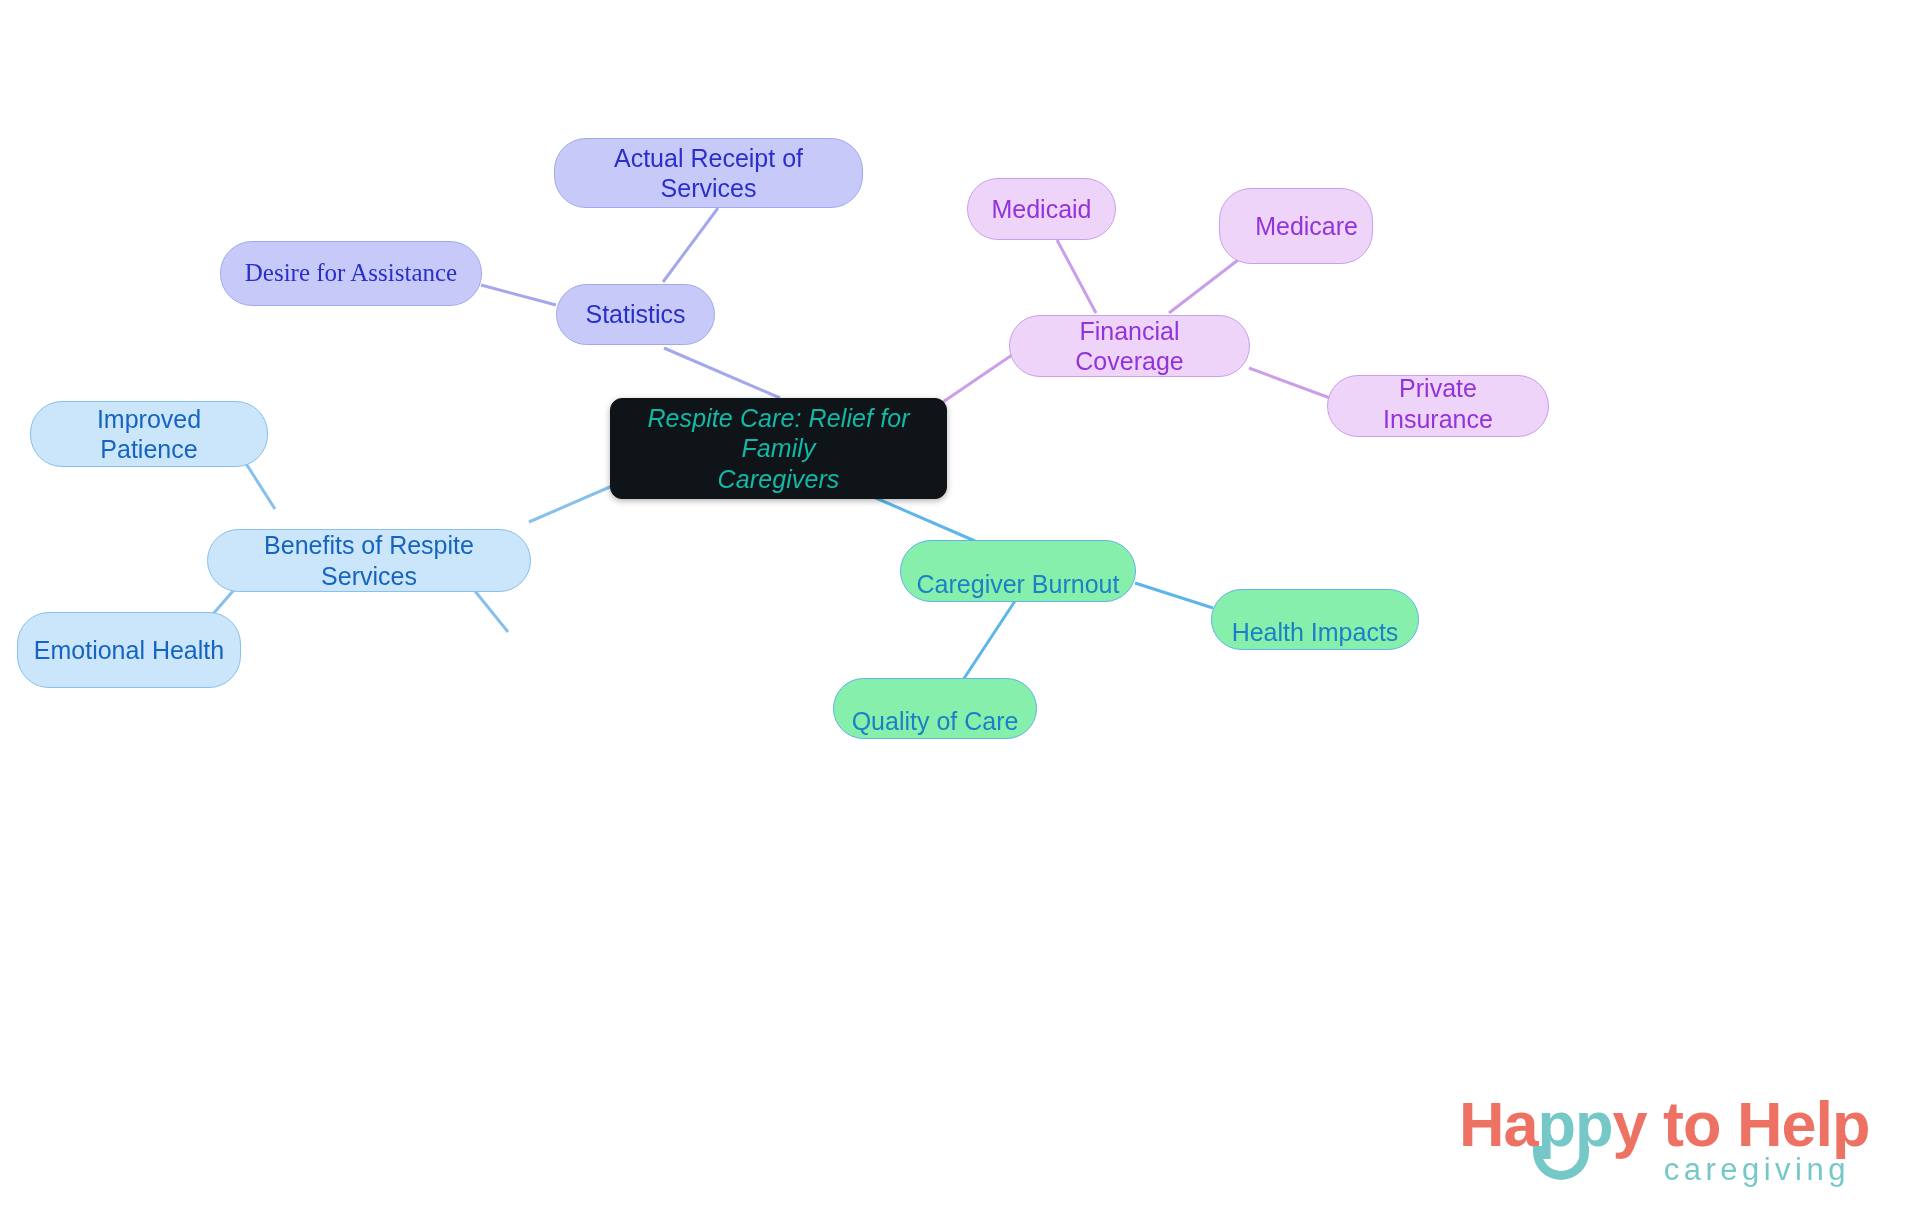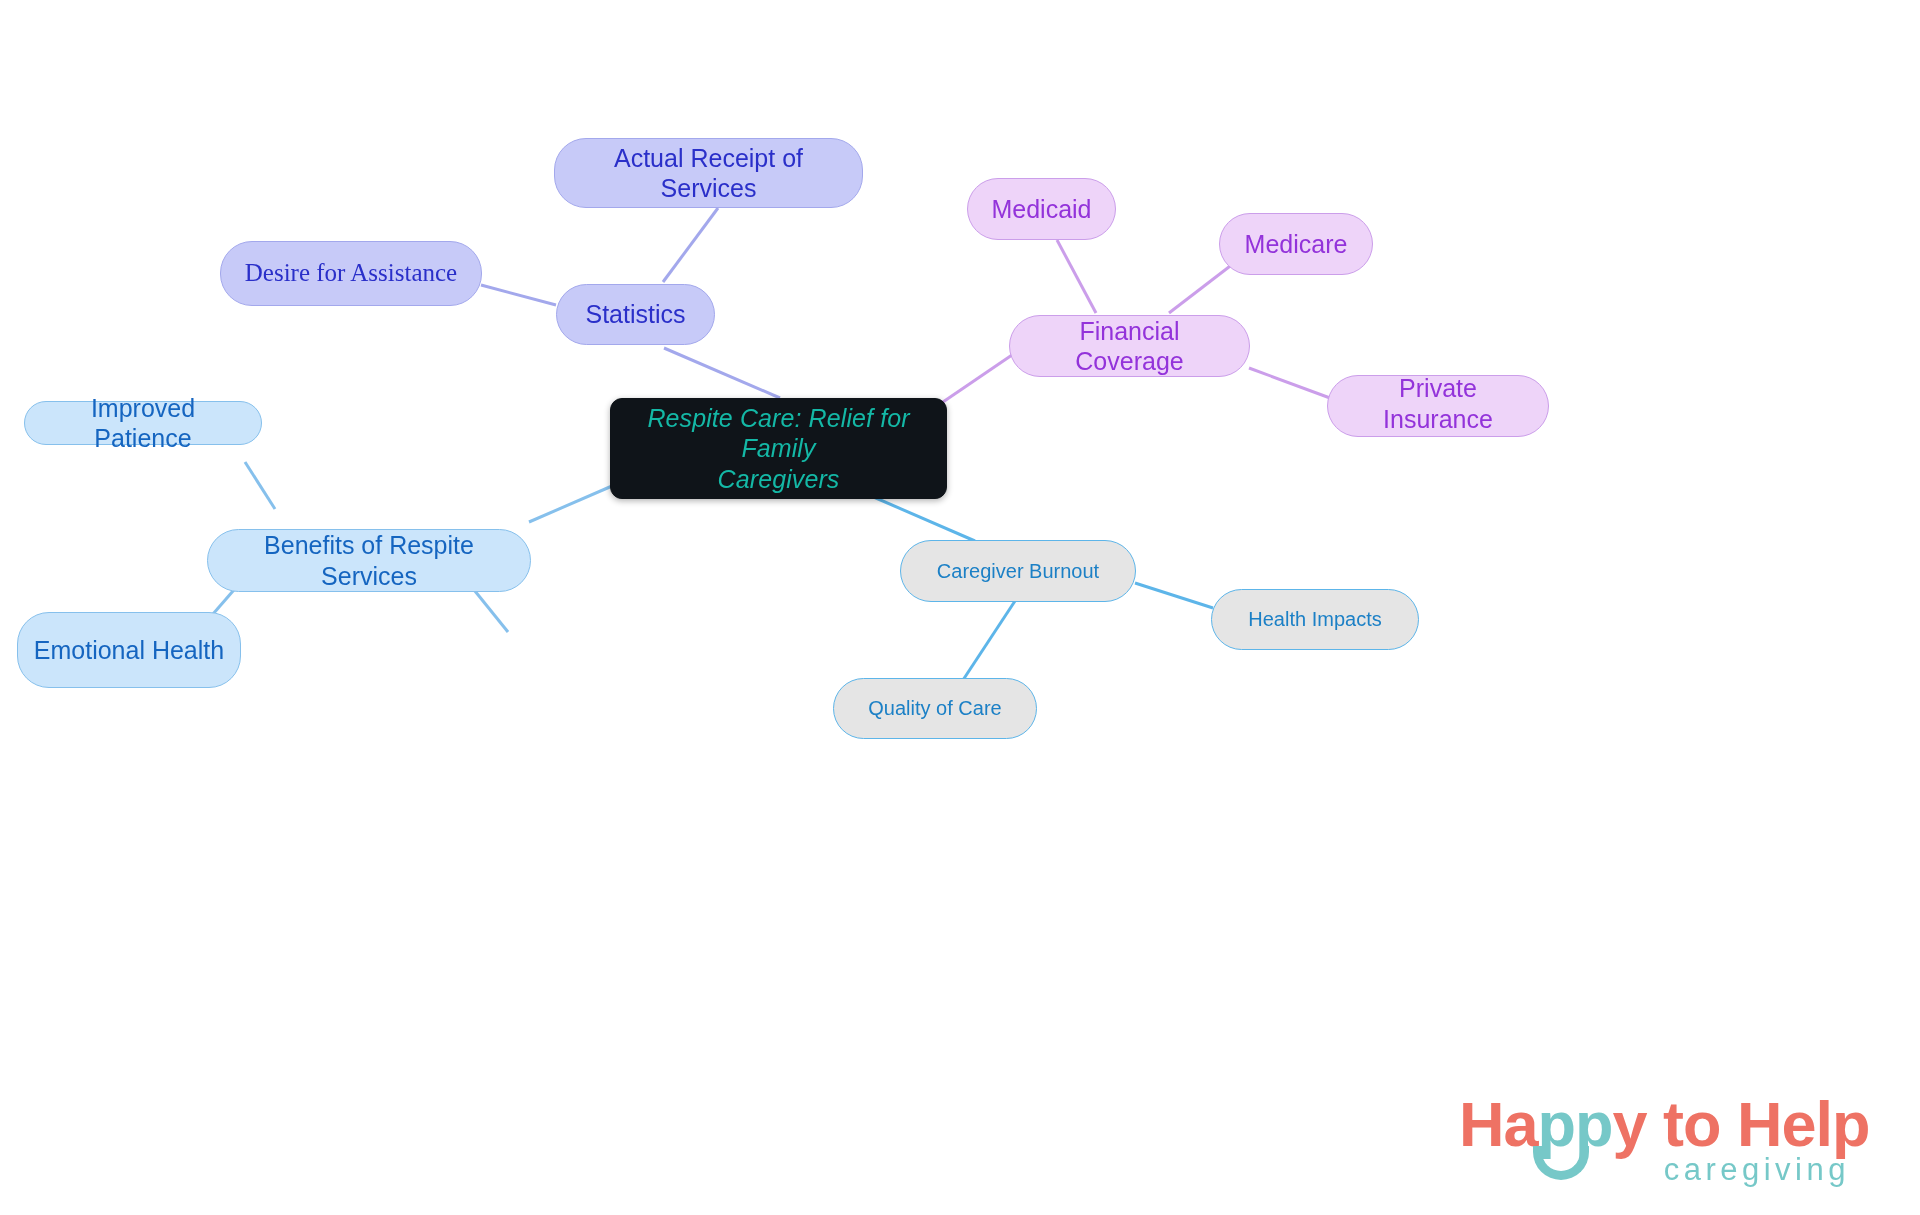--- a/index.html
+++ b/index.html
@@ -79,25 +79,26 @@
   .node.lightblue {
     background: #cbe5fb;
     border-color: #86c0ec;
     color: #1565c0;
     font-size: 25px;
     border-radius: 32px;
   }
 
   
   .node.cyan {
-    background: #e5e5e5;
+    background: #86efac;
     border-color: #5db5e9;
     color: #1c80c6;
-    font-size: 20px;
-    border-radius: 32px;
+    font-size: 25px;
+    border-radius: 32px;
+    align-items: flex-end;
   }
 
   
   #brand-logo {
     position: absolute;
     left: 1452px;
     top: 1093px;
     width: 400px;
     height: 104px;
   }
@@ -179,33 +180,33 @@
   </div>
 
   <div class="node violet" style="left:1009px; top:315px; width:241px; height:62px;">
     <span>Financial Coverage</span>
   </div>
 
   <div class="node violet" style="left:967px; top:178px; width:149px; height:62px;">
     <span>Medicaid</span>
   </div>
 
-  <div class="node violet" style="left:1219px; top:213px; width:154px; height:62px;">
+  <div class="node violet" style="left:1219px; top:188px; width:154px; height:76px;justify-content:flex-end;">
     <span>Medicare</span>
   </div>
 
   <div class="node violet" style="left:1327px; top:375px; width:222px; height:62px;align-items:flex-end;">
     <span>Private Insurance</span>
   </div>
 
   <div class="node lightblue" style="left:207px; top:507px; width:324px; height:63px;margin-top:22px;">
     <span>Benefits of Respite Services</span>
   </div>
 
-  <div class="node lightblue" style="left:24px; top:401px; width:238px; height:44px;">
+  <div class="node lightblue" style="left:30px; top:401px; width:238px; height:66px;">
     <span>Improved Patience</span>
   </div>
 
   <div class="node lightblue" style="left:17px; top:612px; width:224px; height:76px;">
     <span>Emotional Health</span>
   </div>
 
 
   <div class="node cyan" style="left:900px; top:540px; width:236px; height:62px;">
     <span>Caregiver Burnout</span>

